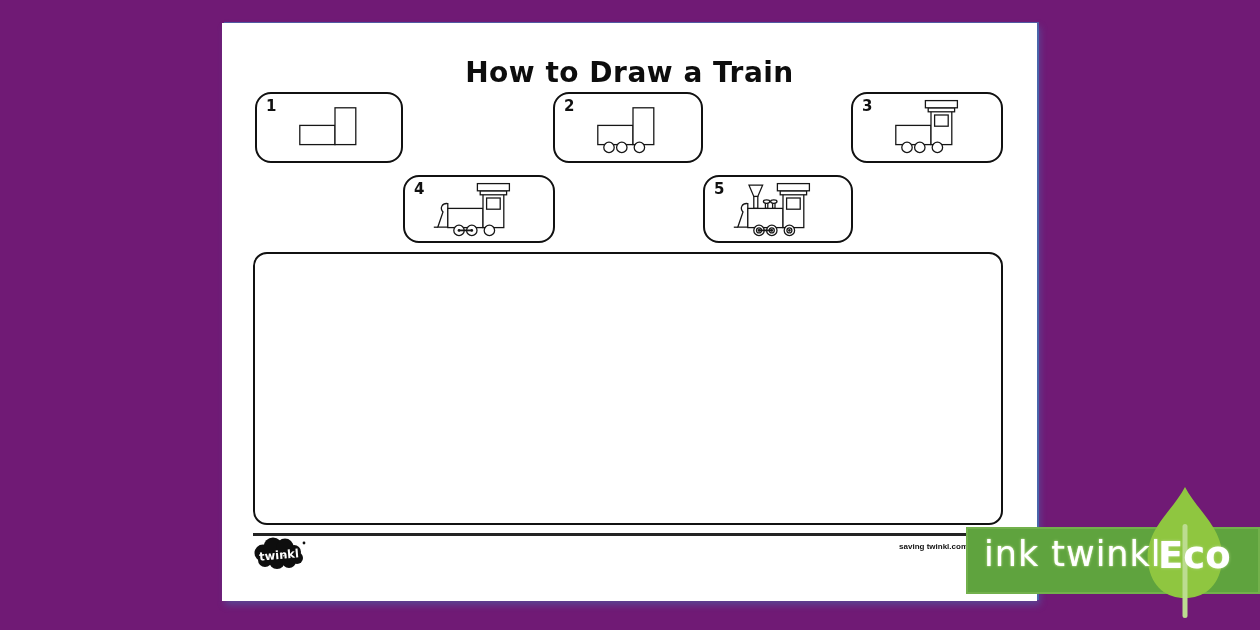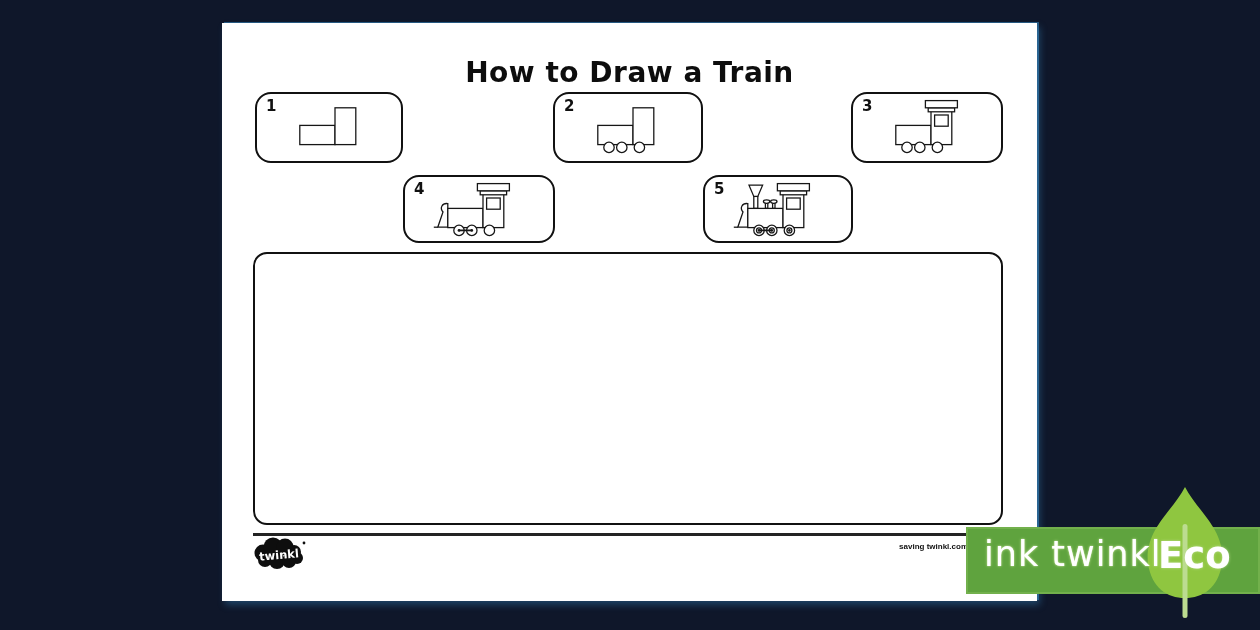--- a/index.html
+++ b/index.html
@@ -1,18 +1,18 @@
 <!DOCTYPE html>
 <html><head>
 <meta charset="utf-8">
 <style>
   html,body{margin:0;padding:0;}
   .canvas{
     position:relative; width:1260px; height:630px; overflow:hidden;
-    background:#0f172a;
+    background:#701a75;
     font-family:"DejaVu Sans", sans-serif;
   }
   .page{
     position:absolute; left:222px; top:23px; width:815px; height:578px;
     background:#ffffff; z-index:1;
     box-shadow:2px -1px 0 rgba(56,140,198,.55), 3px 4px 7px rgba(56,140,198,.38);
   }
   .page-title{
     position:absolute; left:0; top:33px; width:100%;
     text-align:center; font-size:28px; font-weight:bold; color:#0d0d0d;

